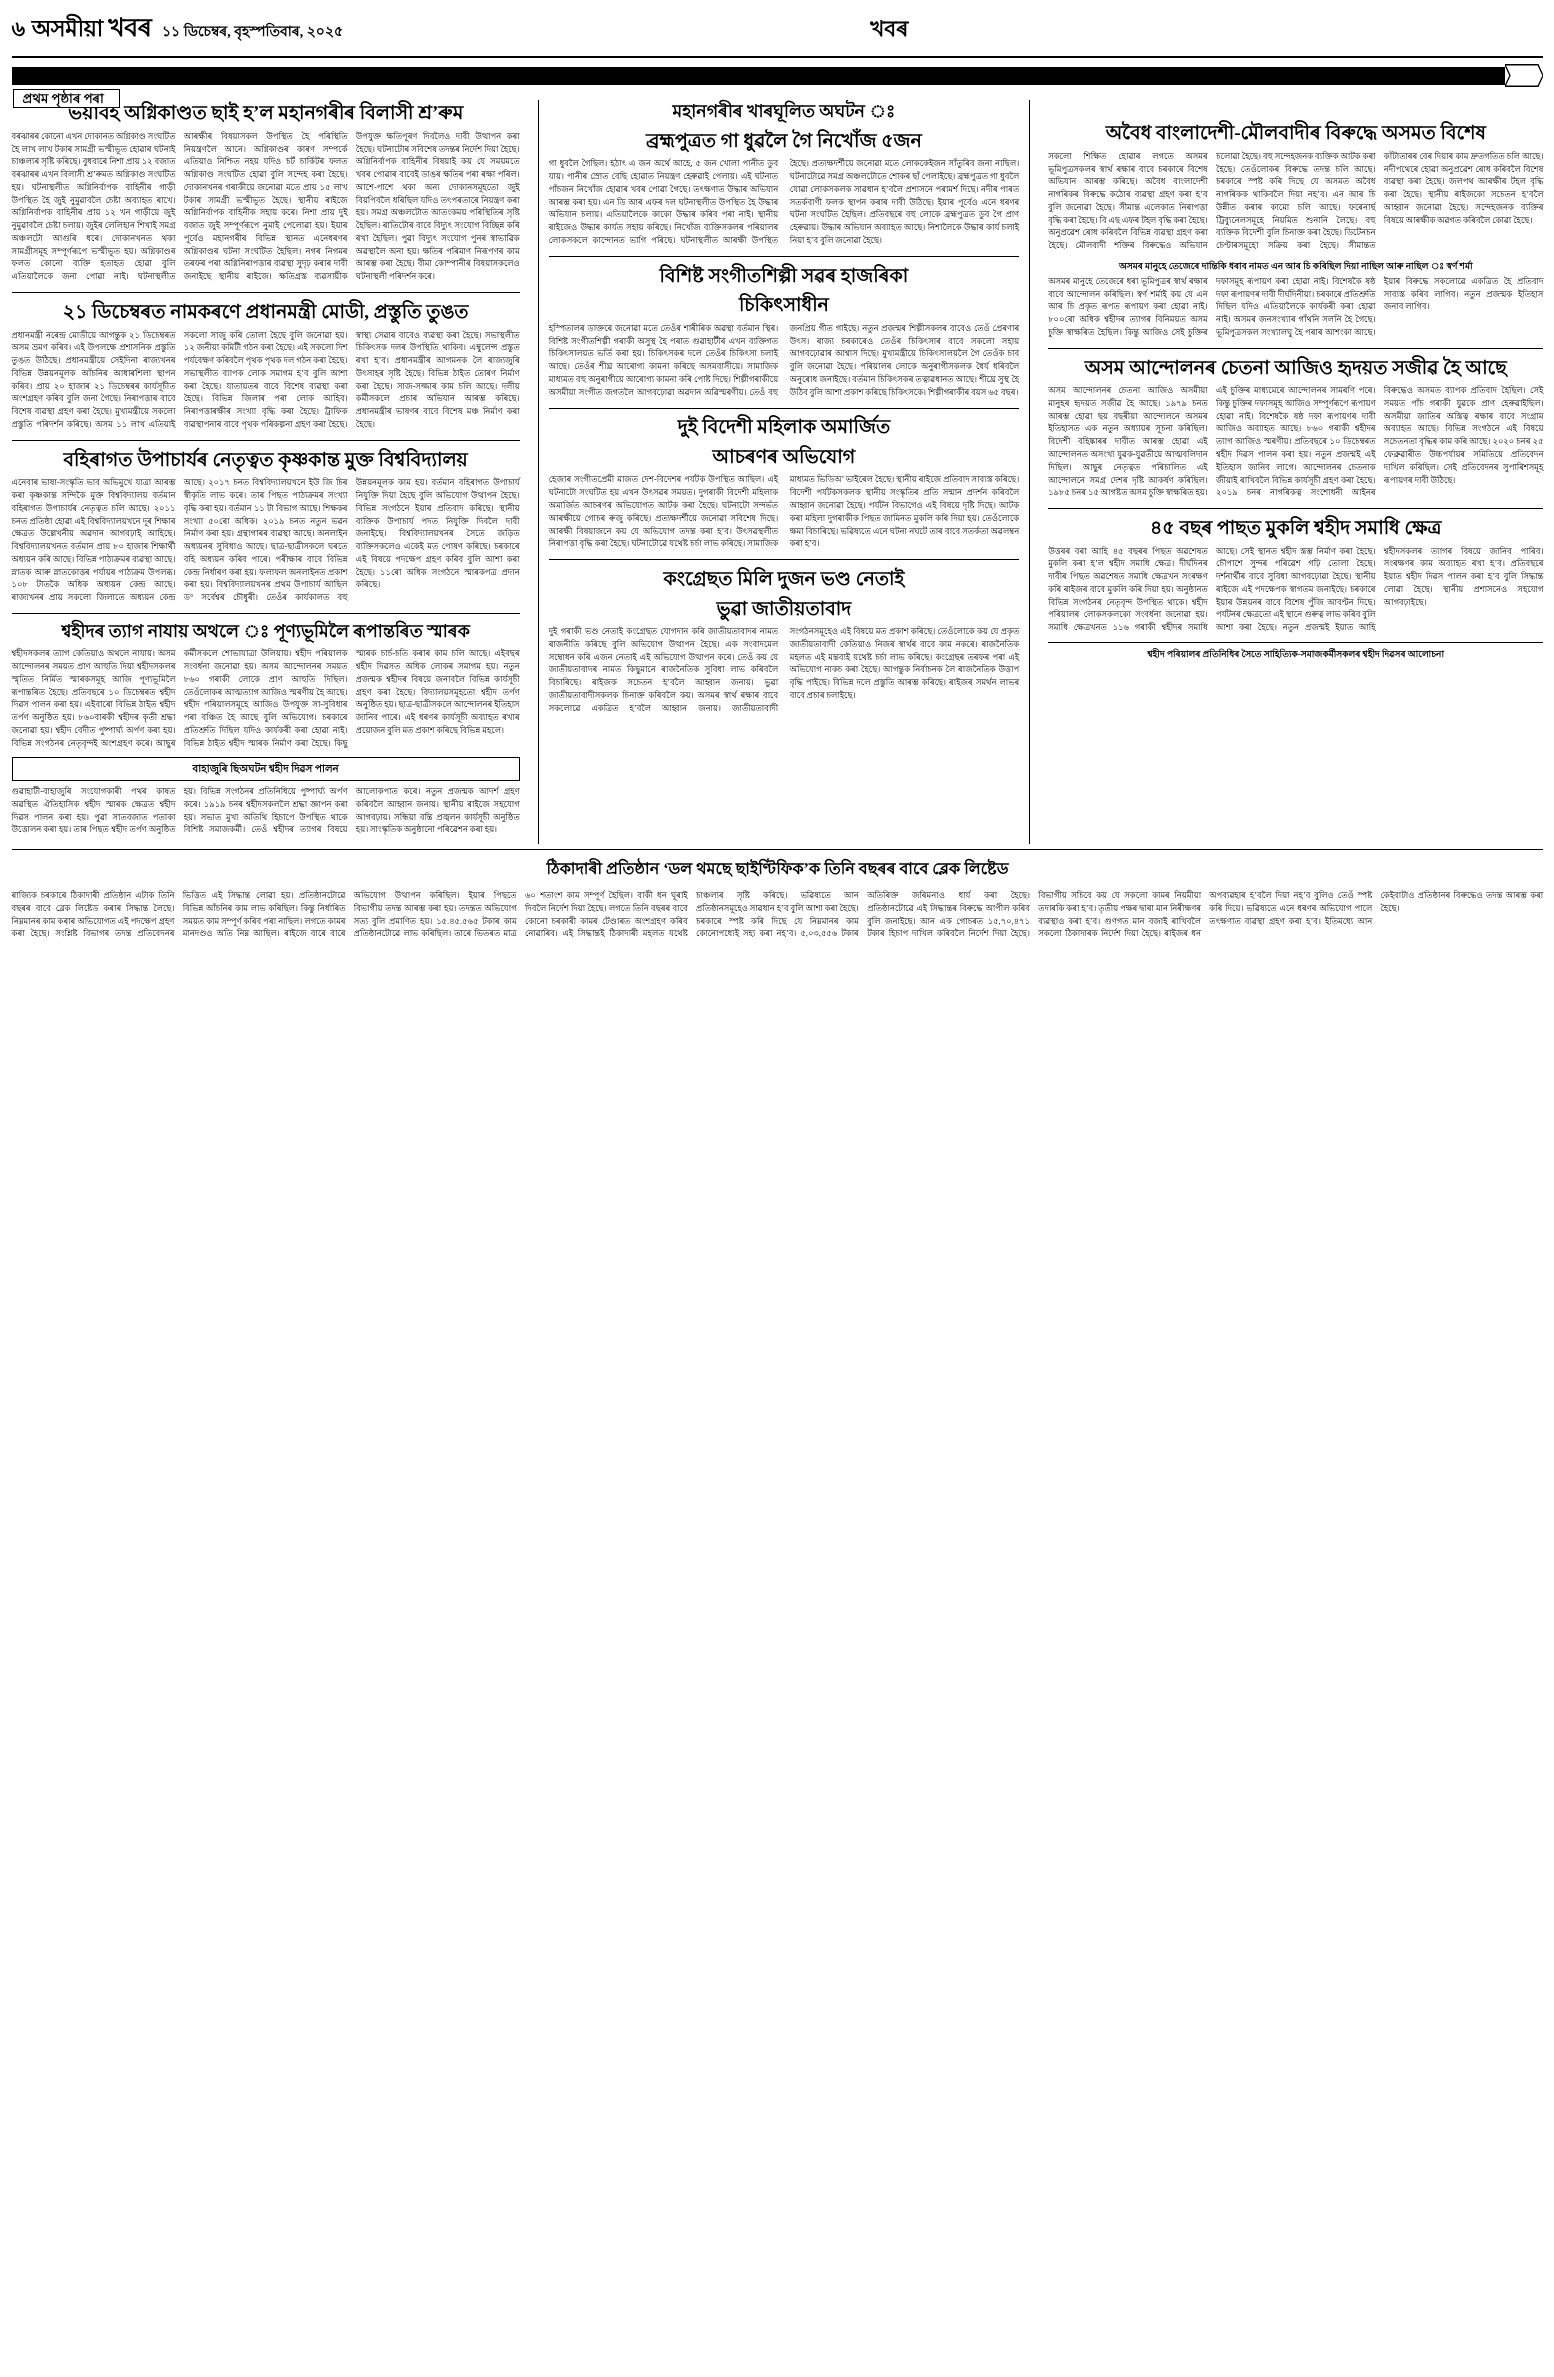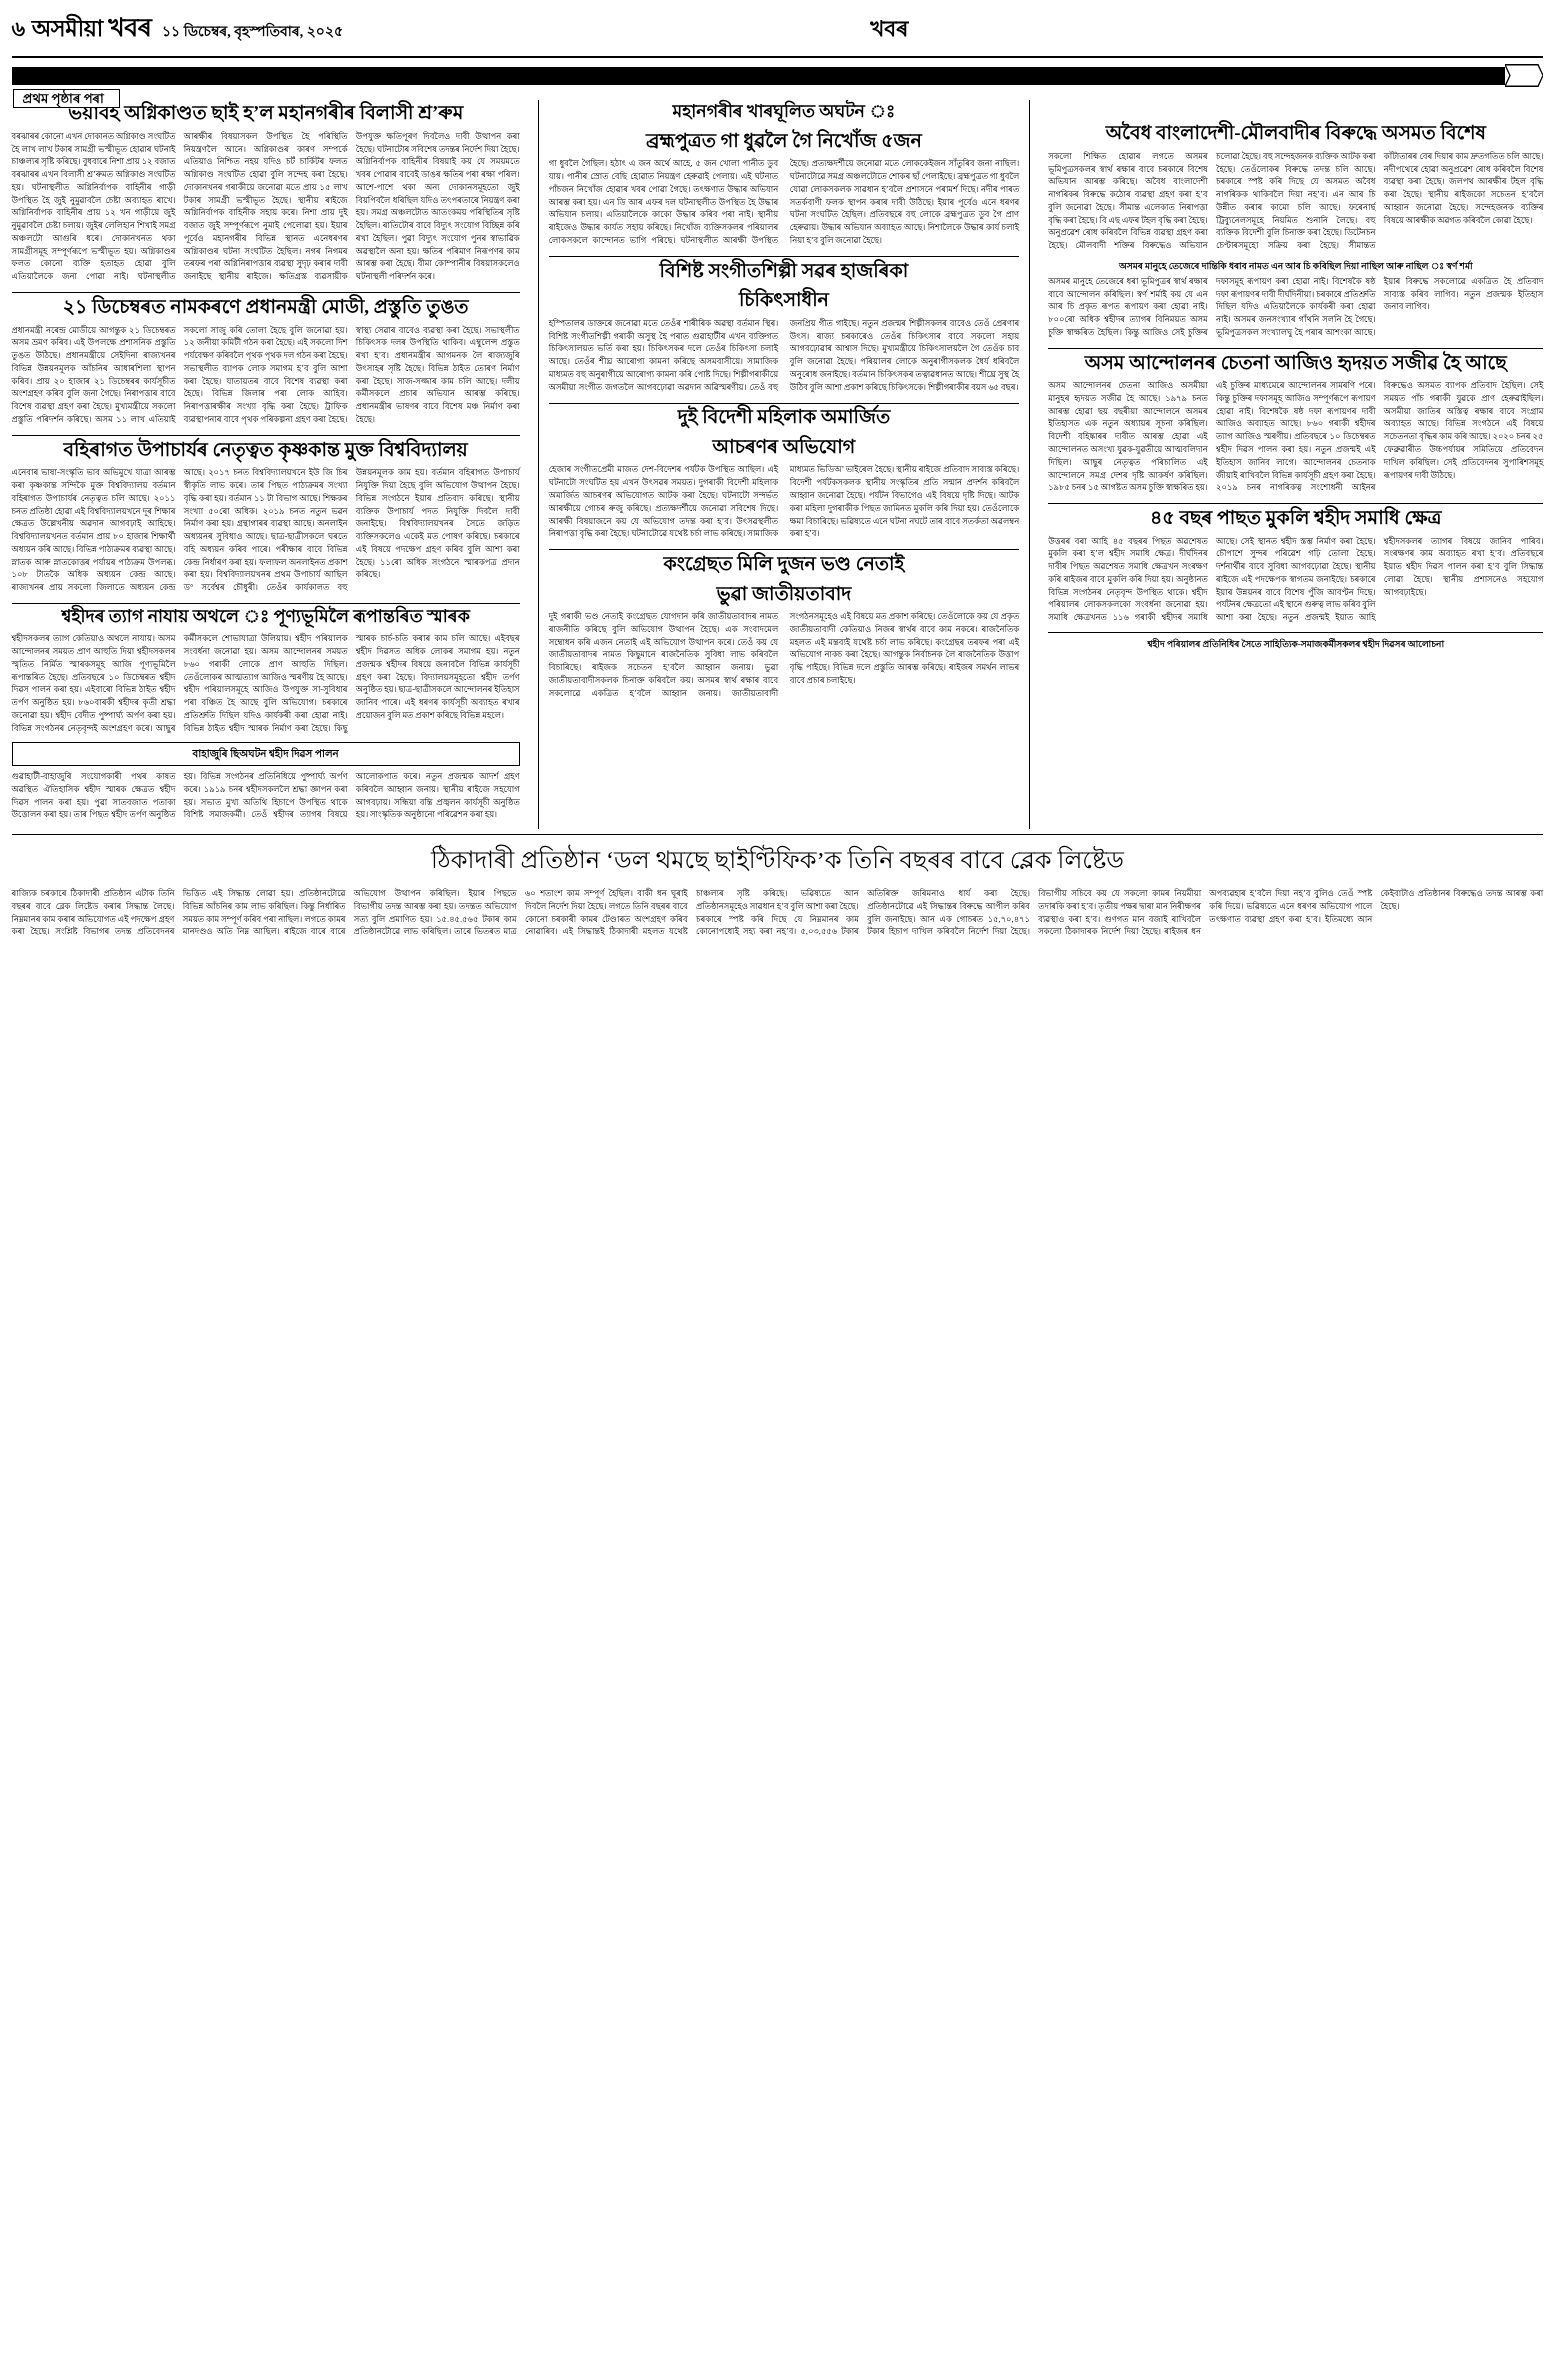--- a/index.html
+++ b/index.html
@@ -112,20 +112,21 @@
     text-align: center;
     font-weight: bold;
     line-height: 1.25;
     margin: 1.7px 0 5.8px 0;
   }
   .h-lg { font-size: 19px; }
   .h-md { font-size: 17.4px; }
 
   .rule-top {
     border-top: 1.7px solid #000;
+    padding-top: 5px;
     margin-top: 8.3px;
   }
   .thin-rule {
     border-top: 0.8px solid #000;
     margin: 6.6px 0 5px 0;
   }
 
   .body-text {
     font-size: 8.4px;
     line-height: 1.52;
@@ -160,22 +161,22 @@
   }
 
   
   .bottom-story {
     margin-top: 5px;
     border-top: 1.7px solid #000;
     padding-top: 5px;
   }
   .bottom-head {
     text-align: center;
-    font-size: 24px;
-    font-weight: normal;
+    font-size: 16px;
+    font-weight: bold;
     margin: 1.7px 0 6.6px 0;
   }
 </style>
 </head>
 <body>
 
 <div class="page">
 
   <div class="masthead">
     <div class="masthead-left">

